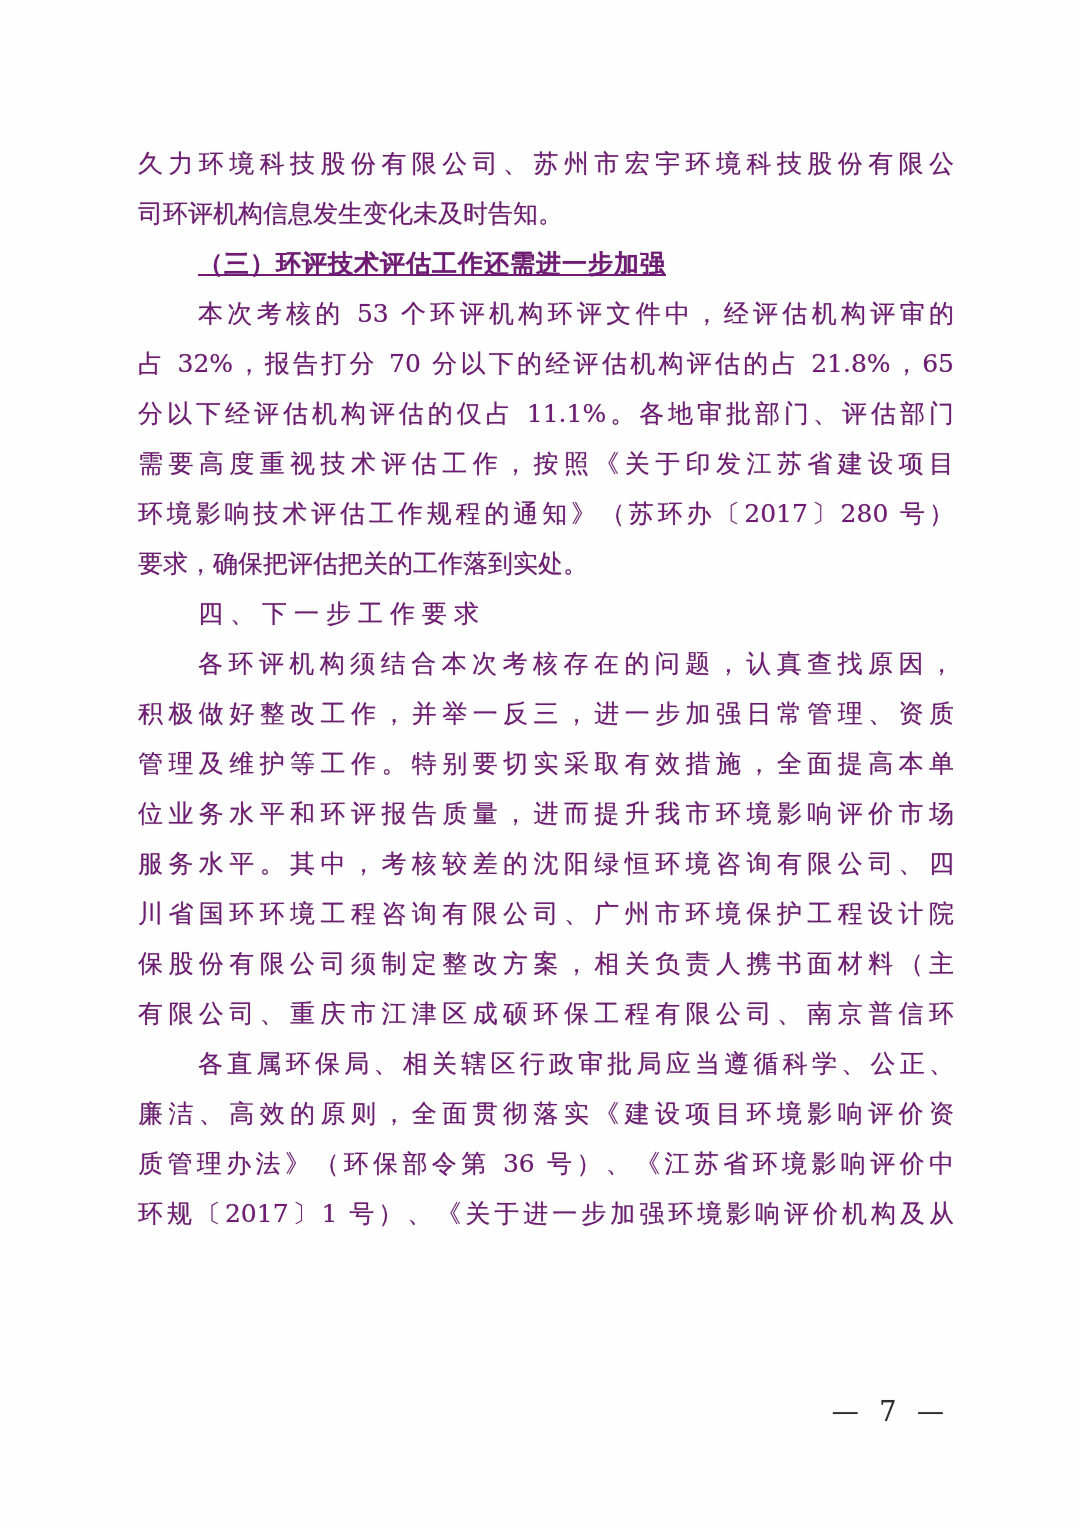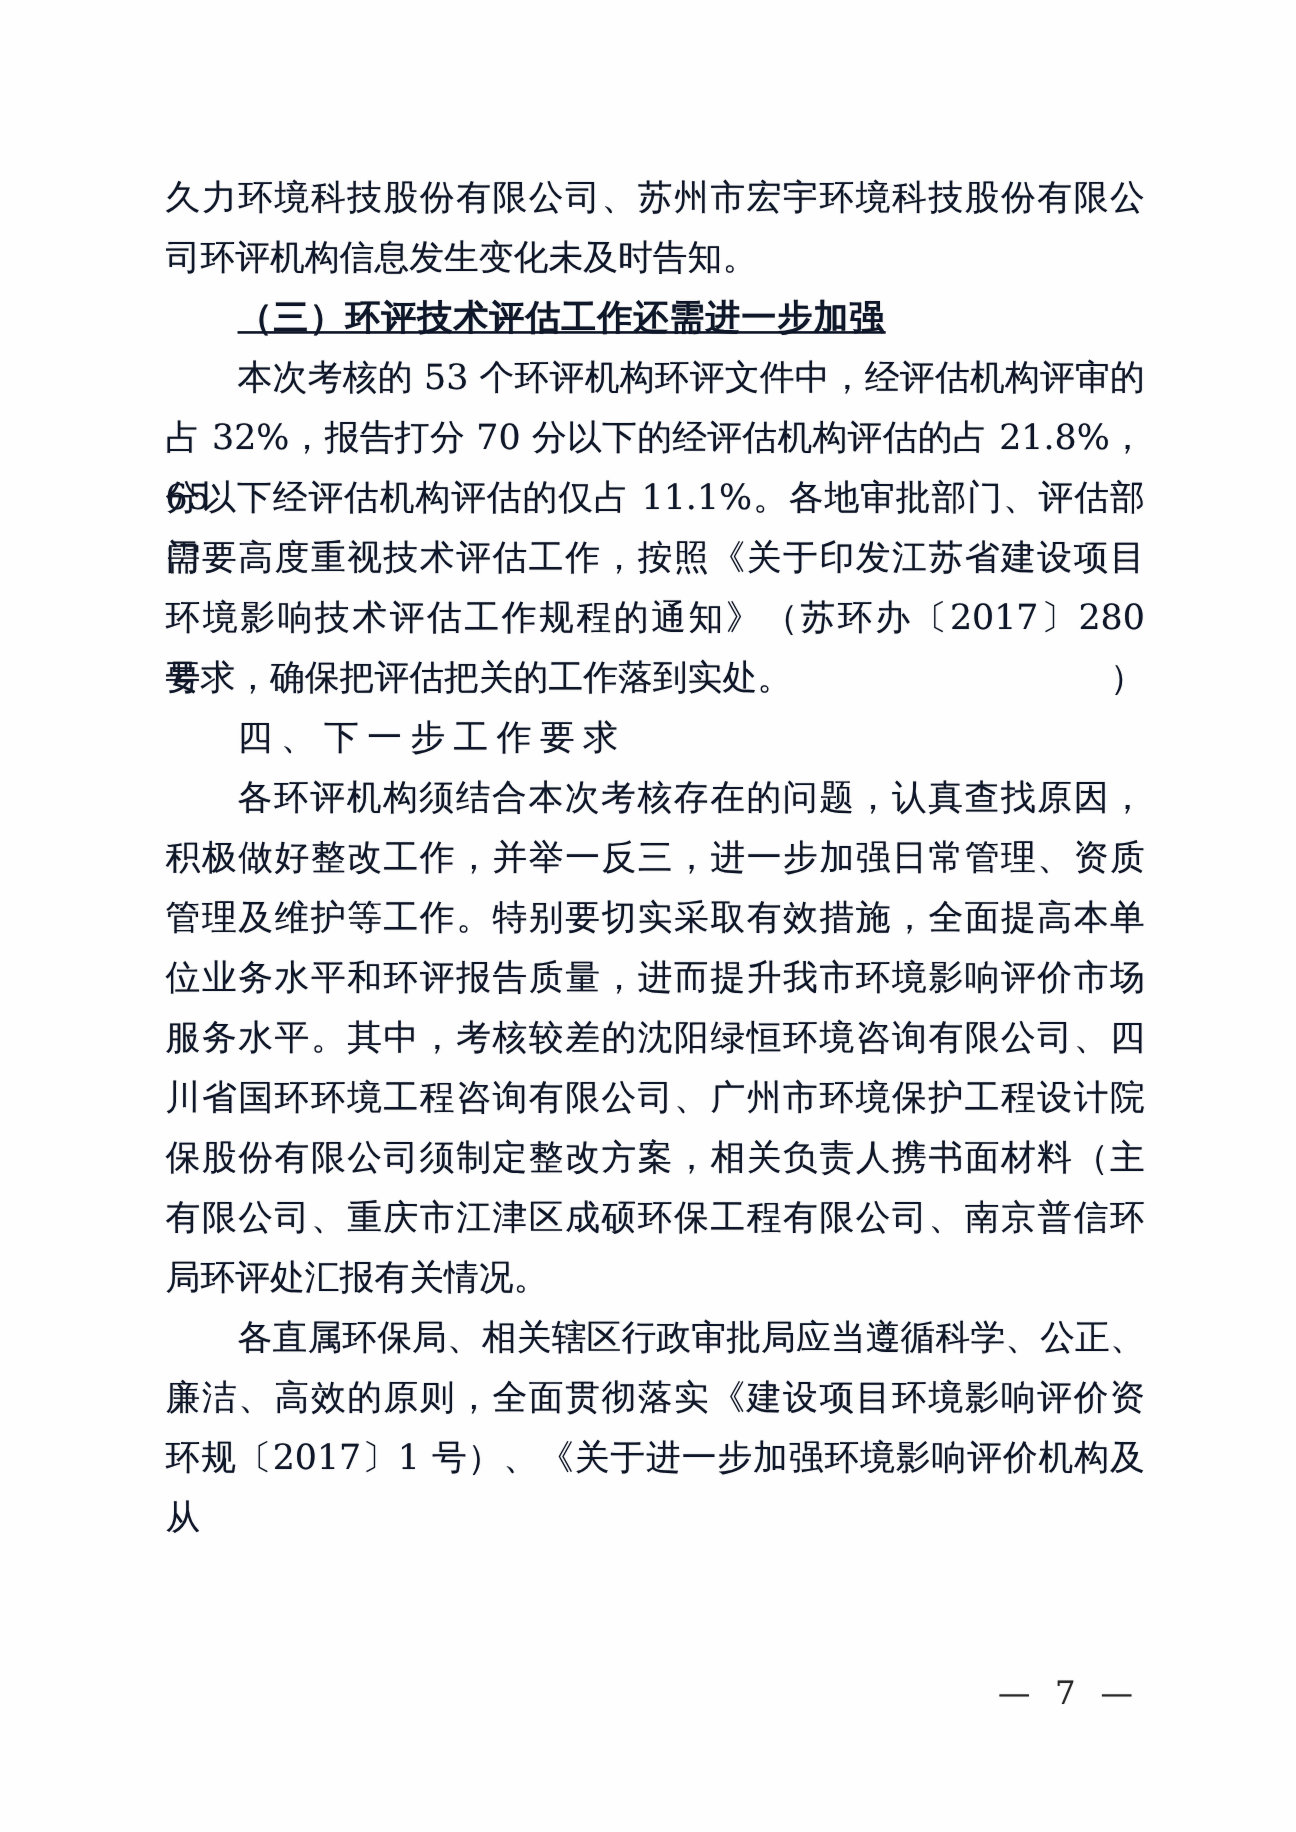--- a/index.html
+++ b/index.html
@@ -17,22 +17,22 @@
   }
   .doc-body {
     position: absolute;
     top: 139px;
     left: 138px;
     width: 816px;
   }
   .line {
     height: 50px;
     line-height: 50px;
-    font-size: 29px;
-    color: #0f172a;
+    font-size: 25px;
+    color: #701a75;
     text-shadow: 0 0 1px rgba(45, 45, 45, 0.55);
     text-align: left;
     white-space: normal;
   }
   .line.fill {
     text-align: justify;
     text-align-last: justify;
     text-justify: inter-character;
   }
   .line.indent {
@@ -75,19 +75,19 @@
       <div class="line body">要求，确保把评估把关的工作落到实处。</div>
       <div class="line h-hei indent">四、下一步工作要求</div>
       <div class="line body indent fill">各环评机构须结合本次考核存在的问题，认真查找原因，</div>
       <div class="line body fill">积极做好整改工作，并举一反三，进一步加强日常管理、资质</div>
       <div class="line body fill">管理及维护等工作。特别要切实采取有效措施，全面提高本单</div>
       <div class="line body fill">位业务水平和环评报告质量，进而提升我市环境影响评价市场</div>
       <div class="line body fill">服务水平。其中，考核较差的沈阳绿恒环境咨询有限公司、四</div>
       <div class="line body fill">川省国环环境工程咨询有限公司、广州市环境保护工程设计院</div>
       <div class="line body fill">保股份有限公司须制定整改方案，相关负责人携书面材料（主</div>
       <div class="line body fill">有限公司、重庆市江津区成硕环保工程有限公司、南京普信环</div>
-      <div class="line body">局环评处汇报有关情况。</div>
       <div class="line body indent fill">各直属环保局、相关辖区行政审批局应当遵循科学、公正、</div>
       <div class="line body fill">廉洁、高效的原则，全面贯彻落实《建设项目环境影响评价资</div>
+      <div class="line body fill">质管理办法》（环保部令第 36 号）、《江苏省环境影响评价中</div>
       <div class="line body fill">环规〔2017〕1 号）、《关于进一步加强环境影响评价机构及从</div>
     </div>
   <div class="page-number">— 7 —</div>
 </div>
 
 </body></html>

